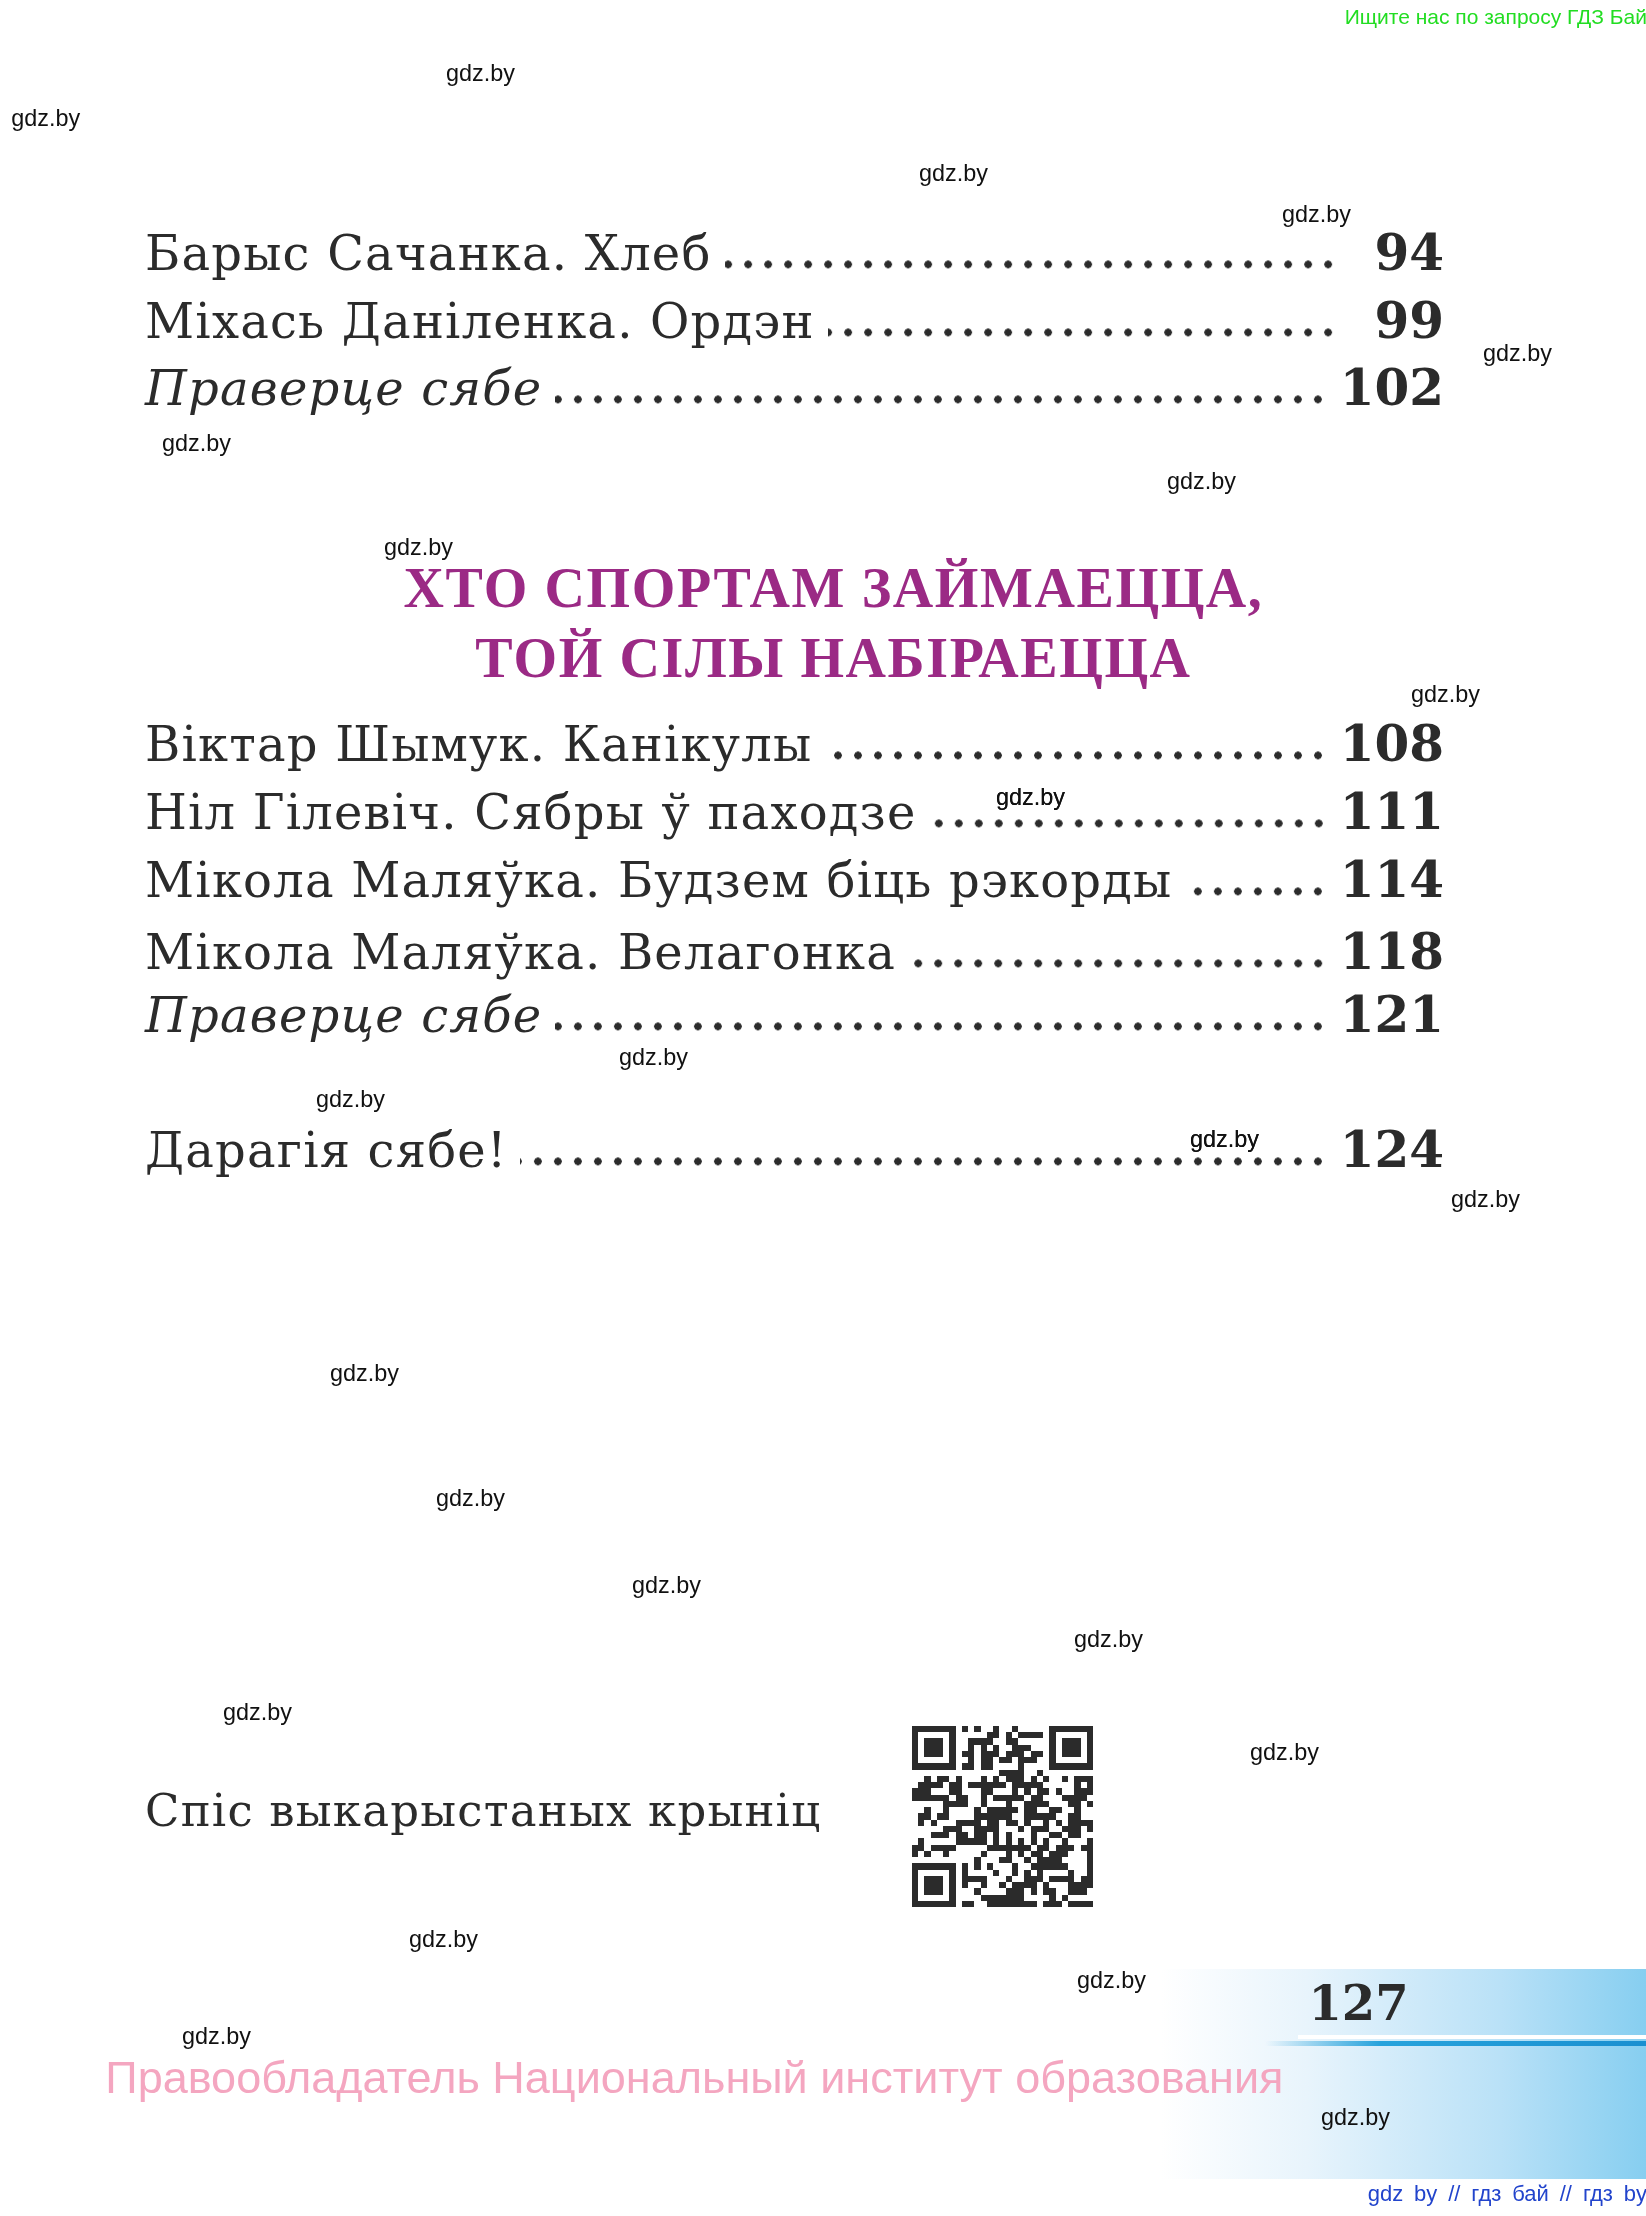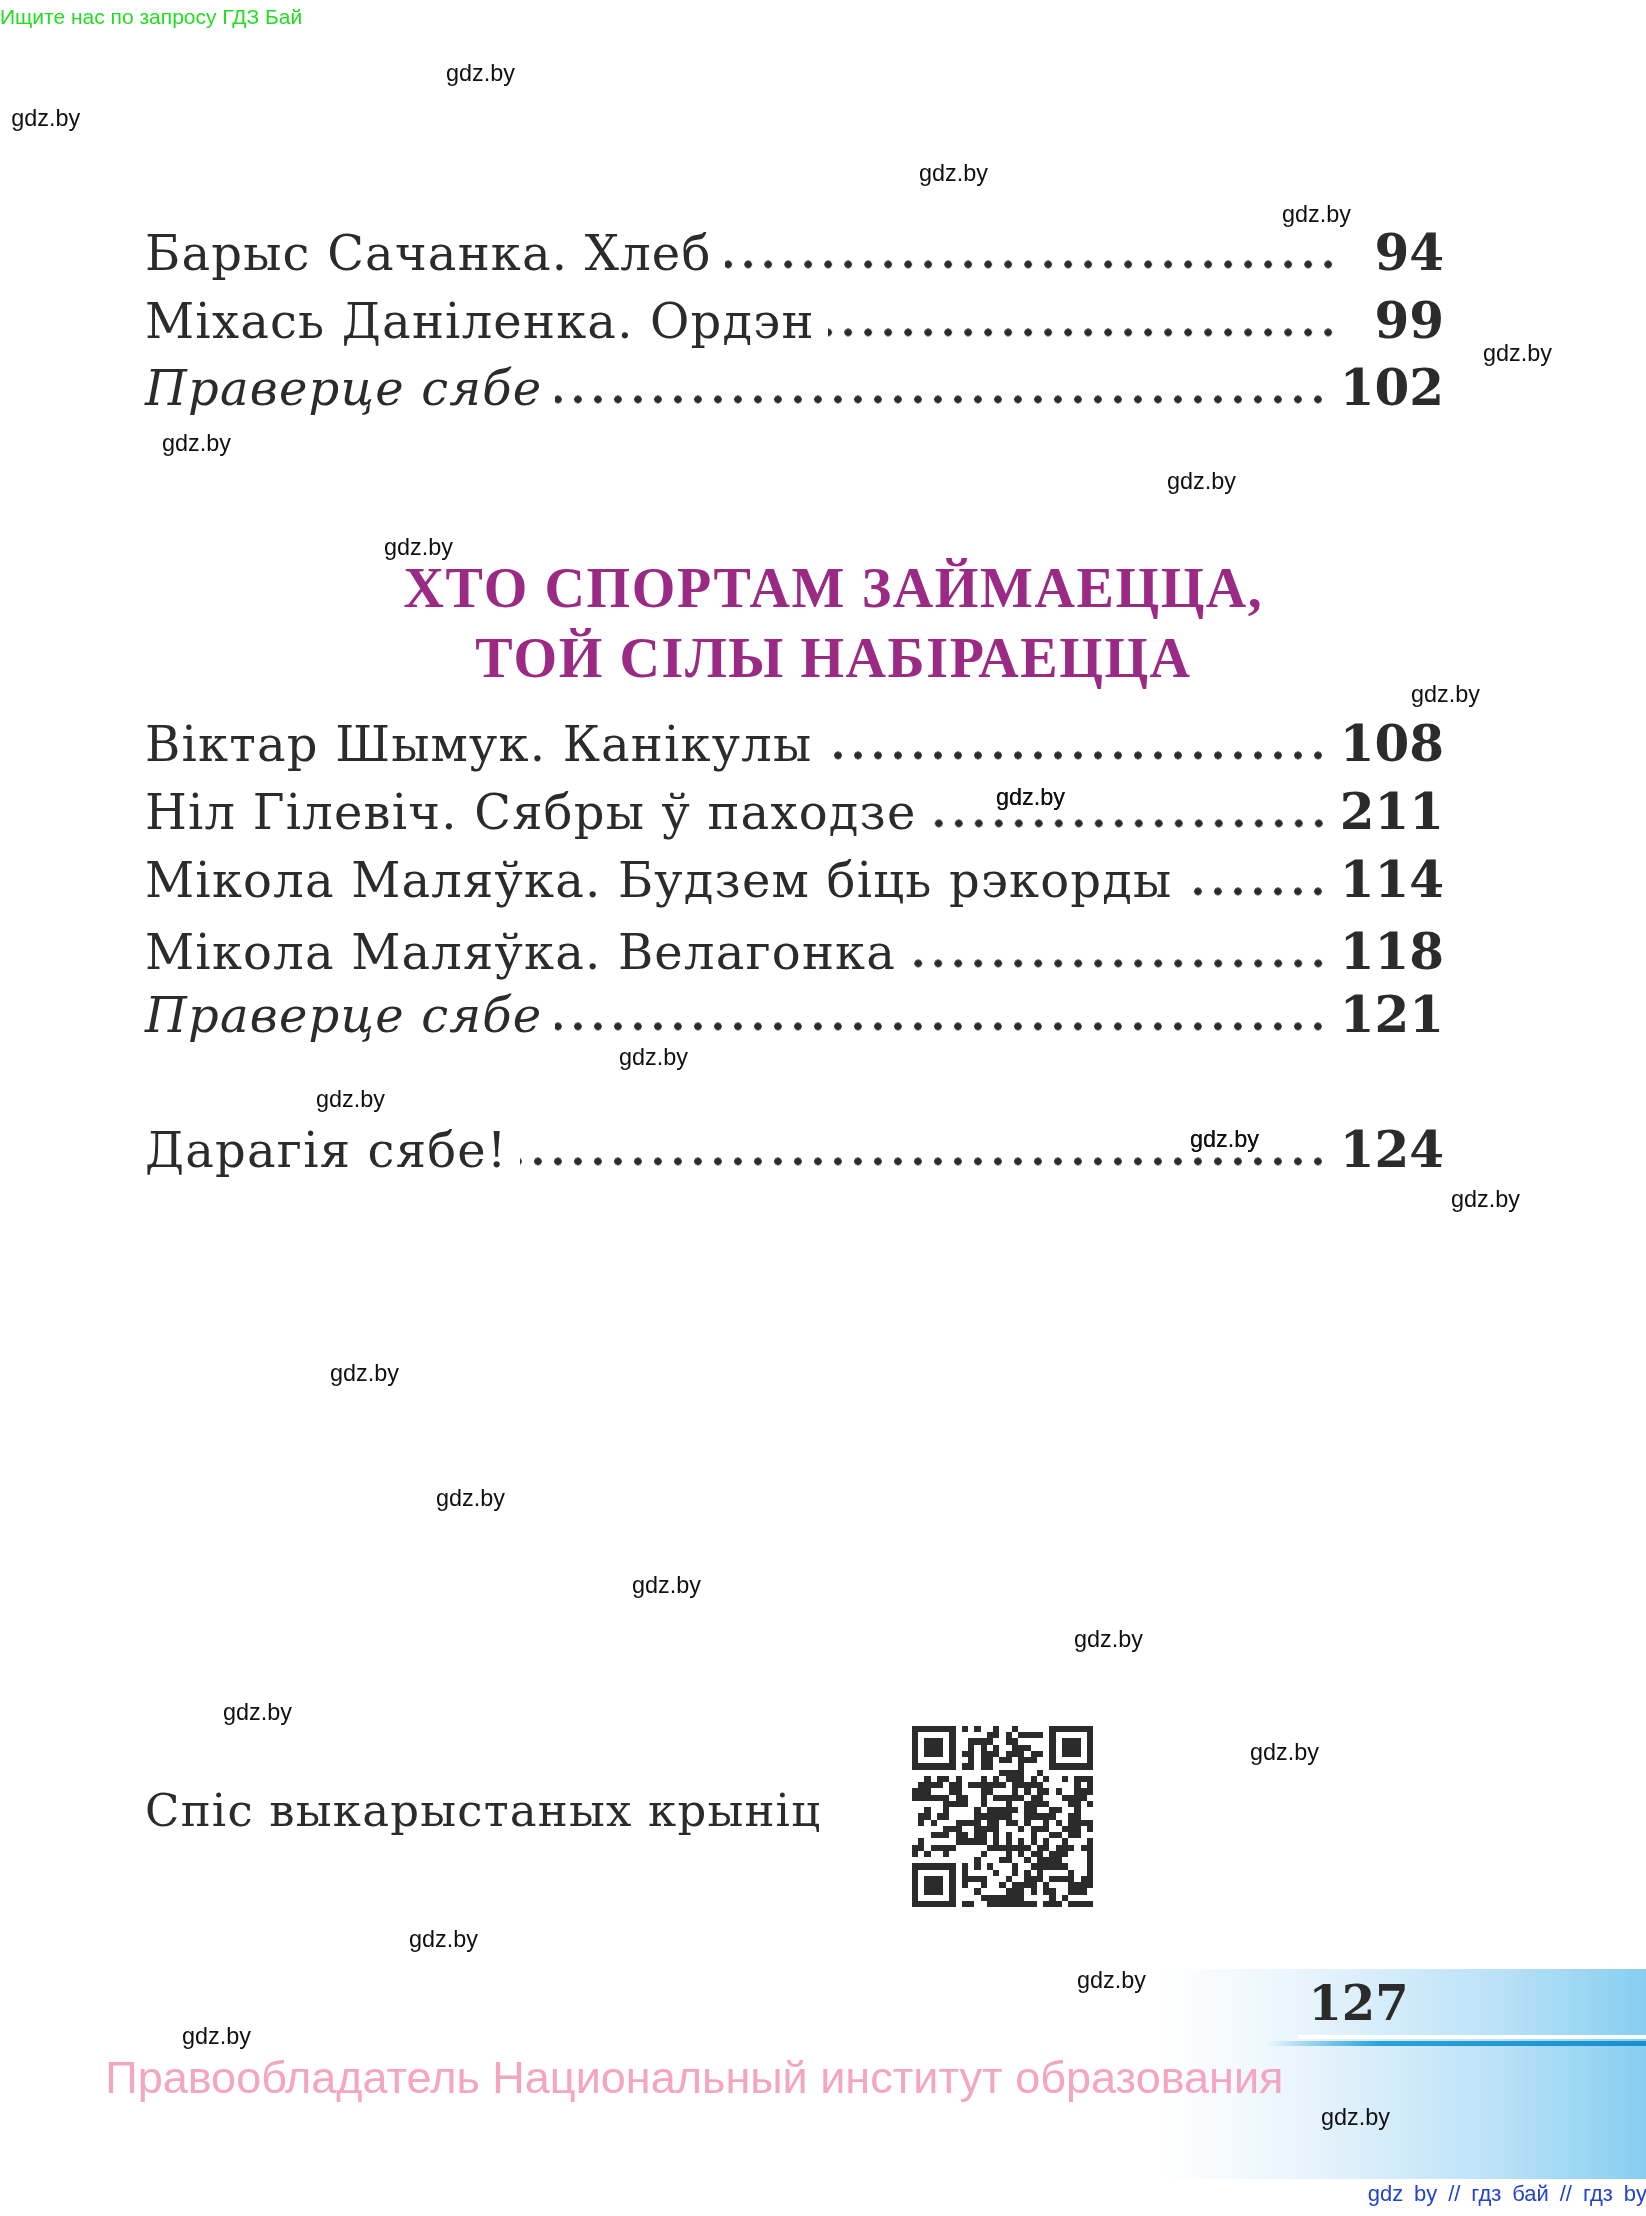--- a/index.html
+++ b/index.html
@@ -2,21 +2,21 @@
 <html style="font-size:13px"><head>
 <meta charset="utf-8">
 <style>
   html, body { margin:0; padding:0; }
   body {
     width:1647px; height:2216px; position:relative; overflow:hidden;
     background:#ffffff;
     font-family:"DejaVu Serif", "Liberation Serif", serif;
   }
   .top-banner {
-    position:absolute; left:0; width:1647px; top:3.2px; text-align:left;
+    position:absolute; left:0; width:1647px; top:3.2px; text-align:right;
     font-family:"Liberation Sans", sans-serif; font-size:21px; color:#22dd22;
     line-height:27px;
   }
   .watermark {
     position:absolute; font-family:"Liberation Sans", sans-serif;
     font-size:23.4px; color:#111111; line-height:26px; white-space:nowrap;
   }
   .toc-row {
     position:absolute; left:145px; width:1299px; height:64px;
     display:flex; align-items:baseline; color:#2b2b2b;
@@ -133,21 +133,21 @@
 
 <div>
   <div class="toc-row" style="top:712px">
     <span class="title">Віктар Шымук. Канікулы</span>
     <span class="leader"></span>
     <span class="page">108</span>
   </div>
   <div class="toc-row" style="top:780px">
     <span class="title">Ніл Гілевіч. Сябры ў паходзе</span>
     <span class="leader"></span>
-    <span class="page">211</span>
+    <span class="page">111</span>
   </div>
   <div class="toc-row" style="top:848px">
     <span class="title">Мікола Маляўка. Будзем біць рэкорды</span>
     <span class="leader"></span>
     <span class="page">114</span>
   </div>
   <div class="toc-row" style="top:920px">
     <span class="title">Мікола Маляўка. Велагонка</span>
     <span class="leader"></span>
     <span class="page">118</span>

